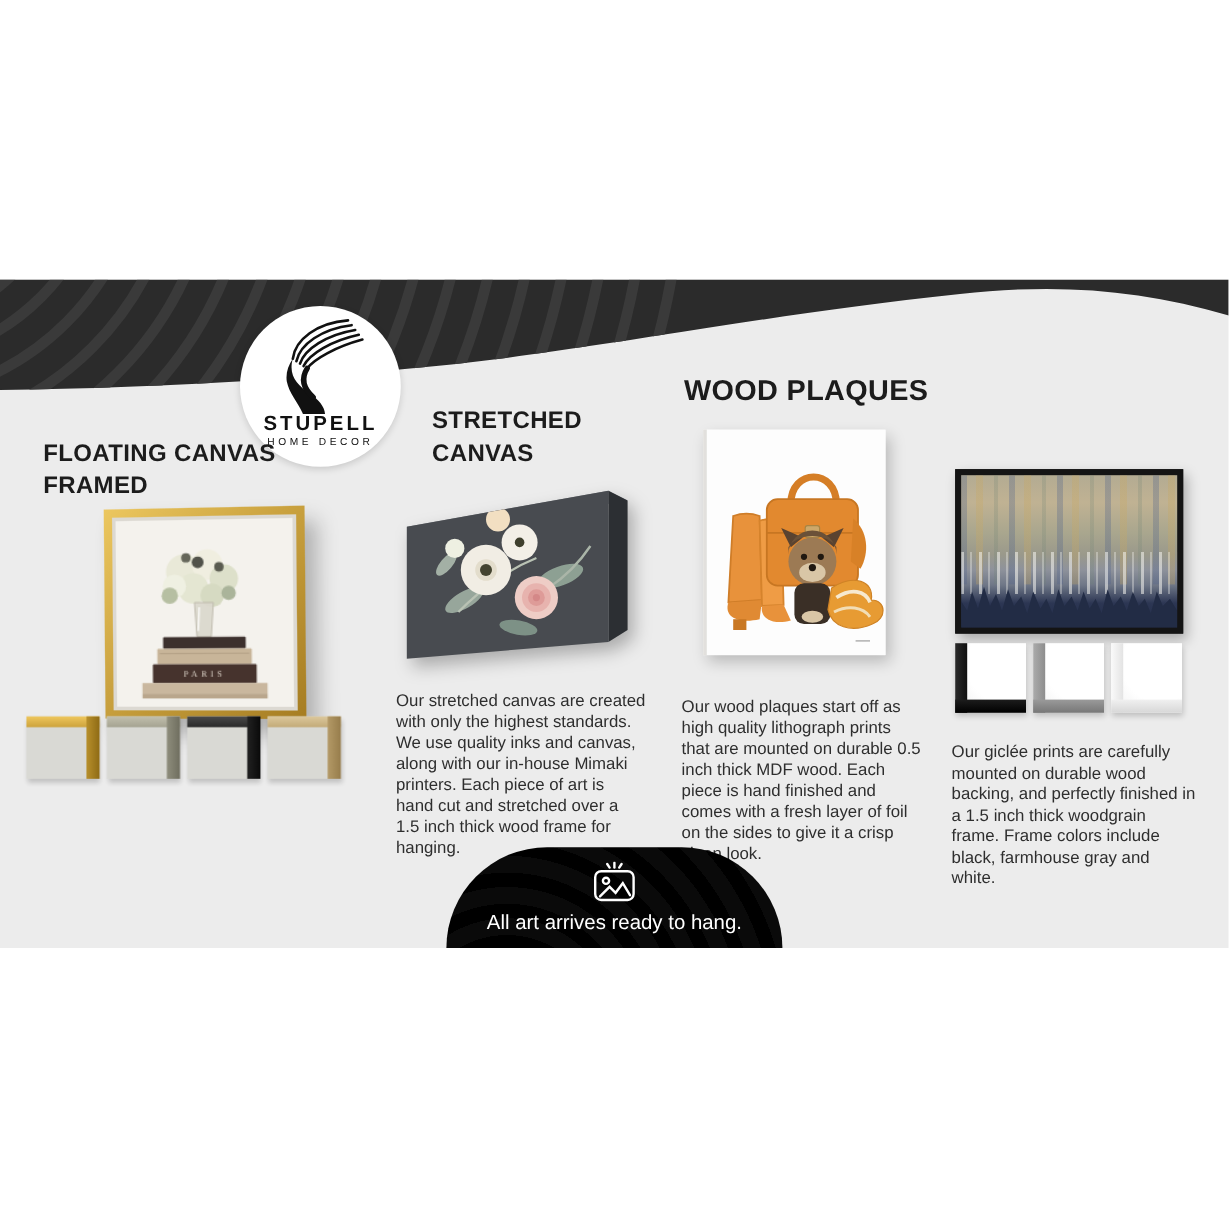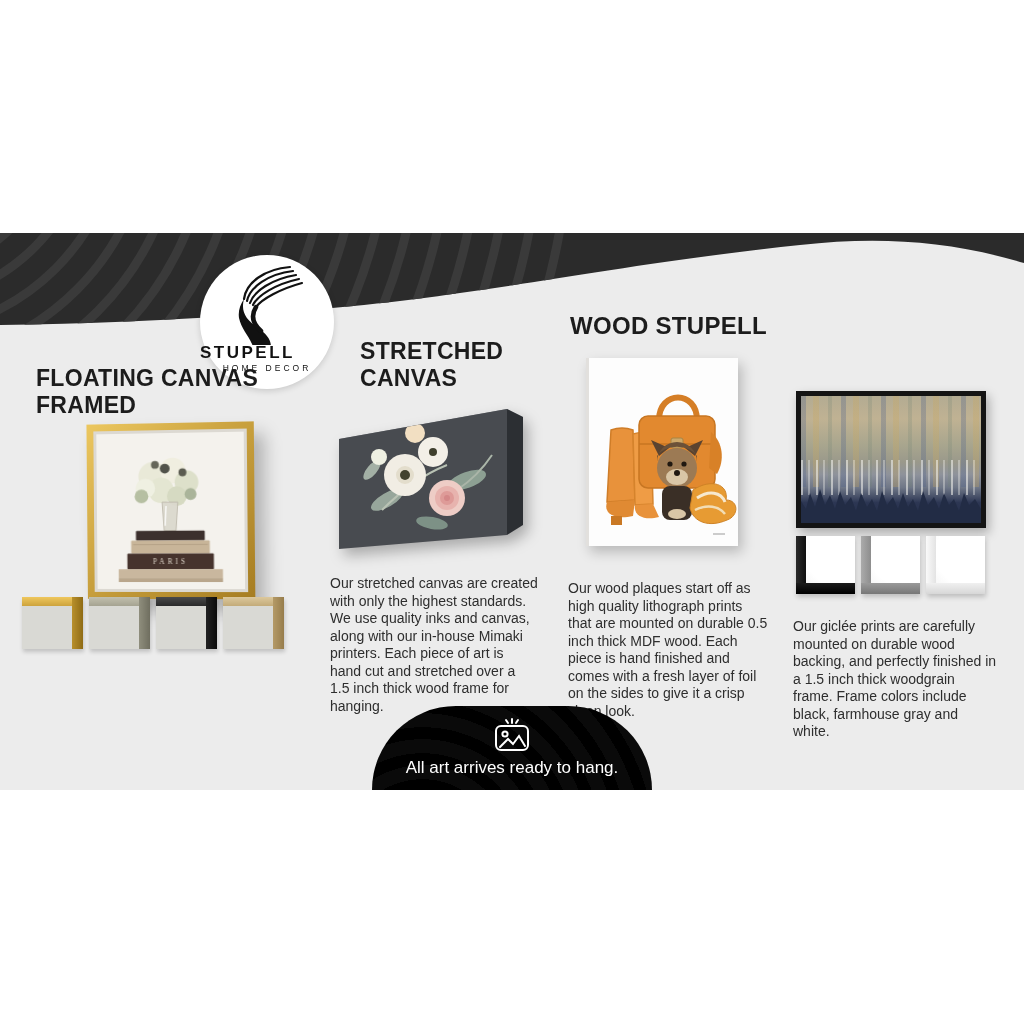--- a/index.html
+++ b/index.html
@@ -3,26 +3,26 @@
 <meta charset="utf-8">
 <style>
   html,body{margin:0;padding:0;background:#fff;}
   .poster{position:relative;width:1024px;height:1024px;background:#ffffff;overflow:hidden;
           font-family:"Liberation Sans",sans-serif;color:#2e2e2e;}
   .band{position:absolute;left:0;top:233px;width:1024px;height:557px;background:#ececec;}
   .topwave{position:absolute;left:0;top:0;width:1024px;height:130px;pointer-events:none;}
   
   .logo{position:absolute;left:200px;top:22px;width:134px;height:134px;background:#fff;border-radius:50%;
         box-shadow:0 2px 6px rgba(0,0,0,.15);}
-  .logo-name{position:absolute;left:0;top:88px;width:100%;text-align:left;font-weight:700;
+  .logo-name{position:absolute;left:0;top:88px;width:100%;text-align:center;font-weight:700;
              font-size:17px;letter-spacing:2.5px;color:#111;}
   .logo-tag{position:absolute;left:0;top:108px;width:100%;text-align:center;font-weight:400;
             font-size:8.5px;letter-spacing:3px;color:#111;}
   
-  .head{position:absolute;font-weight:700;color:#1c1c1c;font-size:23px;line-height:27px;letter-spacing:.3px;}
+  .head{position:absolute;font-weight:700;color:#1c1c1c;font-size:20px;line-height:27px;letter-spacing:.3px;}
   .body-txt{position:absolute;font-size:14px;line-height:17.5px;color:#2e2e2e;}
   .c1-head{left:36px;top:132px;}
   .c2-head{left:360px;top:105px;}
   .c3-head{left:570px;top:79px;font-size:24px;}
   .c4-head{left:795px;top:117px;}
   .c1-txt{left:48px;top:429px;width:236px;}
   .c2-txt{left:330px;top:328px;width:208px;}
   .c3-txt{left:568px;top:333px;width:200px;}
   .c4-txt{left:793px;top:373px;width:204px;margin-top:12px;}
   
@@ -213,21 +213,21 @@
           <circle cx="106" cy="57" r="4" fill="#3f3f2d"></circle>
         <circle cx="120" cy="103" r="18" fill="#eecdc6"></circle>
           <circle cx="120" cy="103" r="12" fill="#e7b3ae"></circle>
         <circle cx="120" cy="103" r="7" fill="#de9b98"></circle>
           <circle cx="120" cy="103" r="3" fill="#d48888"></circle>
       </g>
     </svg>
     <p class="body-txt c2-txt">Our stretched canvas are created with only the highest standards. We use quality inks and canvas, along with our in-house Mimaki printers. Each piece of art is hand cut and stretched over a 1.5 inch thick wood frame for hanging.</p>
 
     <div class="head c3-head">
-      <div>WOOD STUPELL</div>
+      <div>WOOD PLAQUES</div>
     </div>
     <div class="plaque">
       <svg width="149" height="188" viewBox="0 0 149 188">
         <rect width="149" height="188" fill="#fdfdfd"></rect>
         <g>
           <path d="M22,72 Q33,68 44,72 L46,142 L18,144 Z" fill="#e8923b" stroke="#cf7d28" stroke-width="1.5"></path>
           <path d="M18,144 C14,156 26,162 44,158 L46,142 Z" fill="#e08a33"></path>
           <rect x="22" y="158" width="11" height="9" fill="#c97824"></rect>
           <path d="M44,76 Q54,73 62,76 L64,146 L46,147 Z" fill="#ef9c45" stroke="#d5832c" stroke-width="1.5"></path>
           <path d="M46,147 C44,158 56,163 70,159 L64,146 Z" fill="#e8923b"></path>

